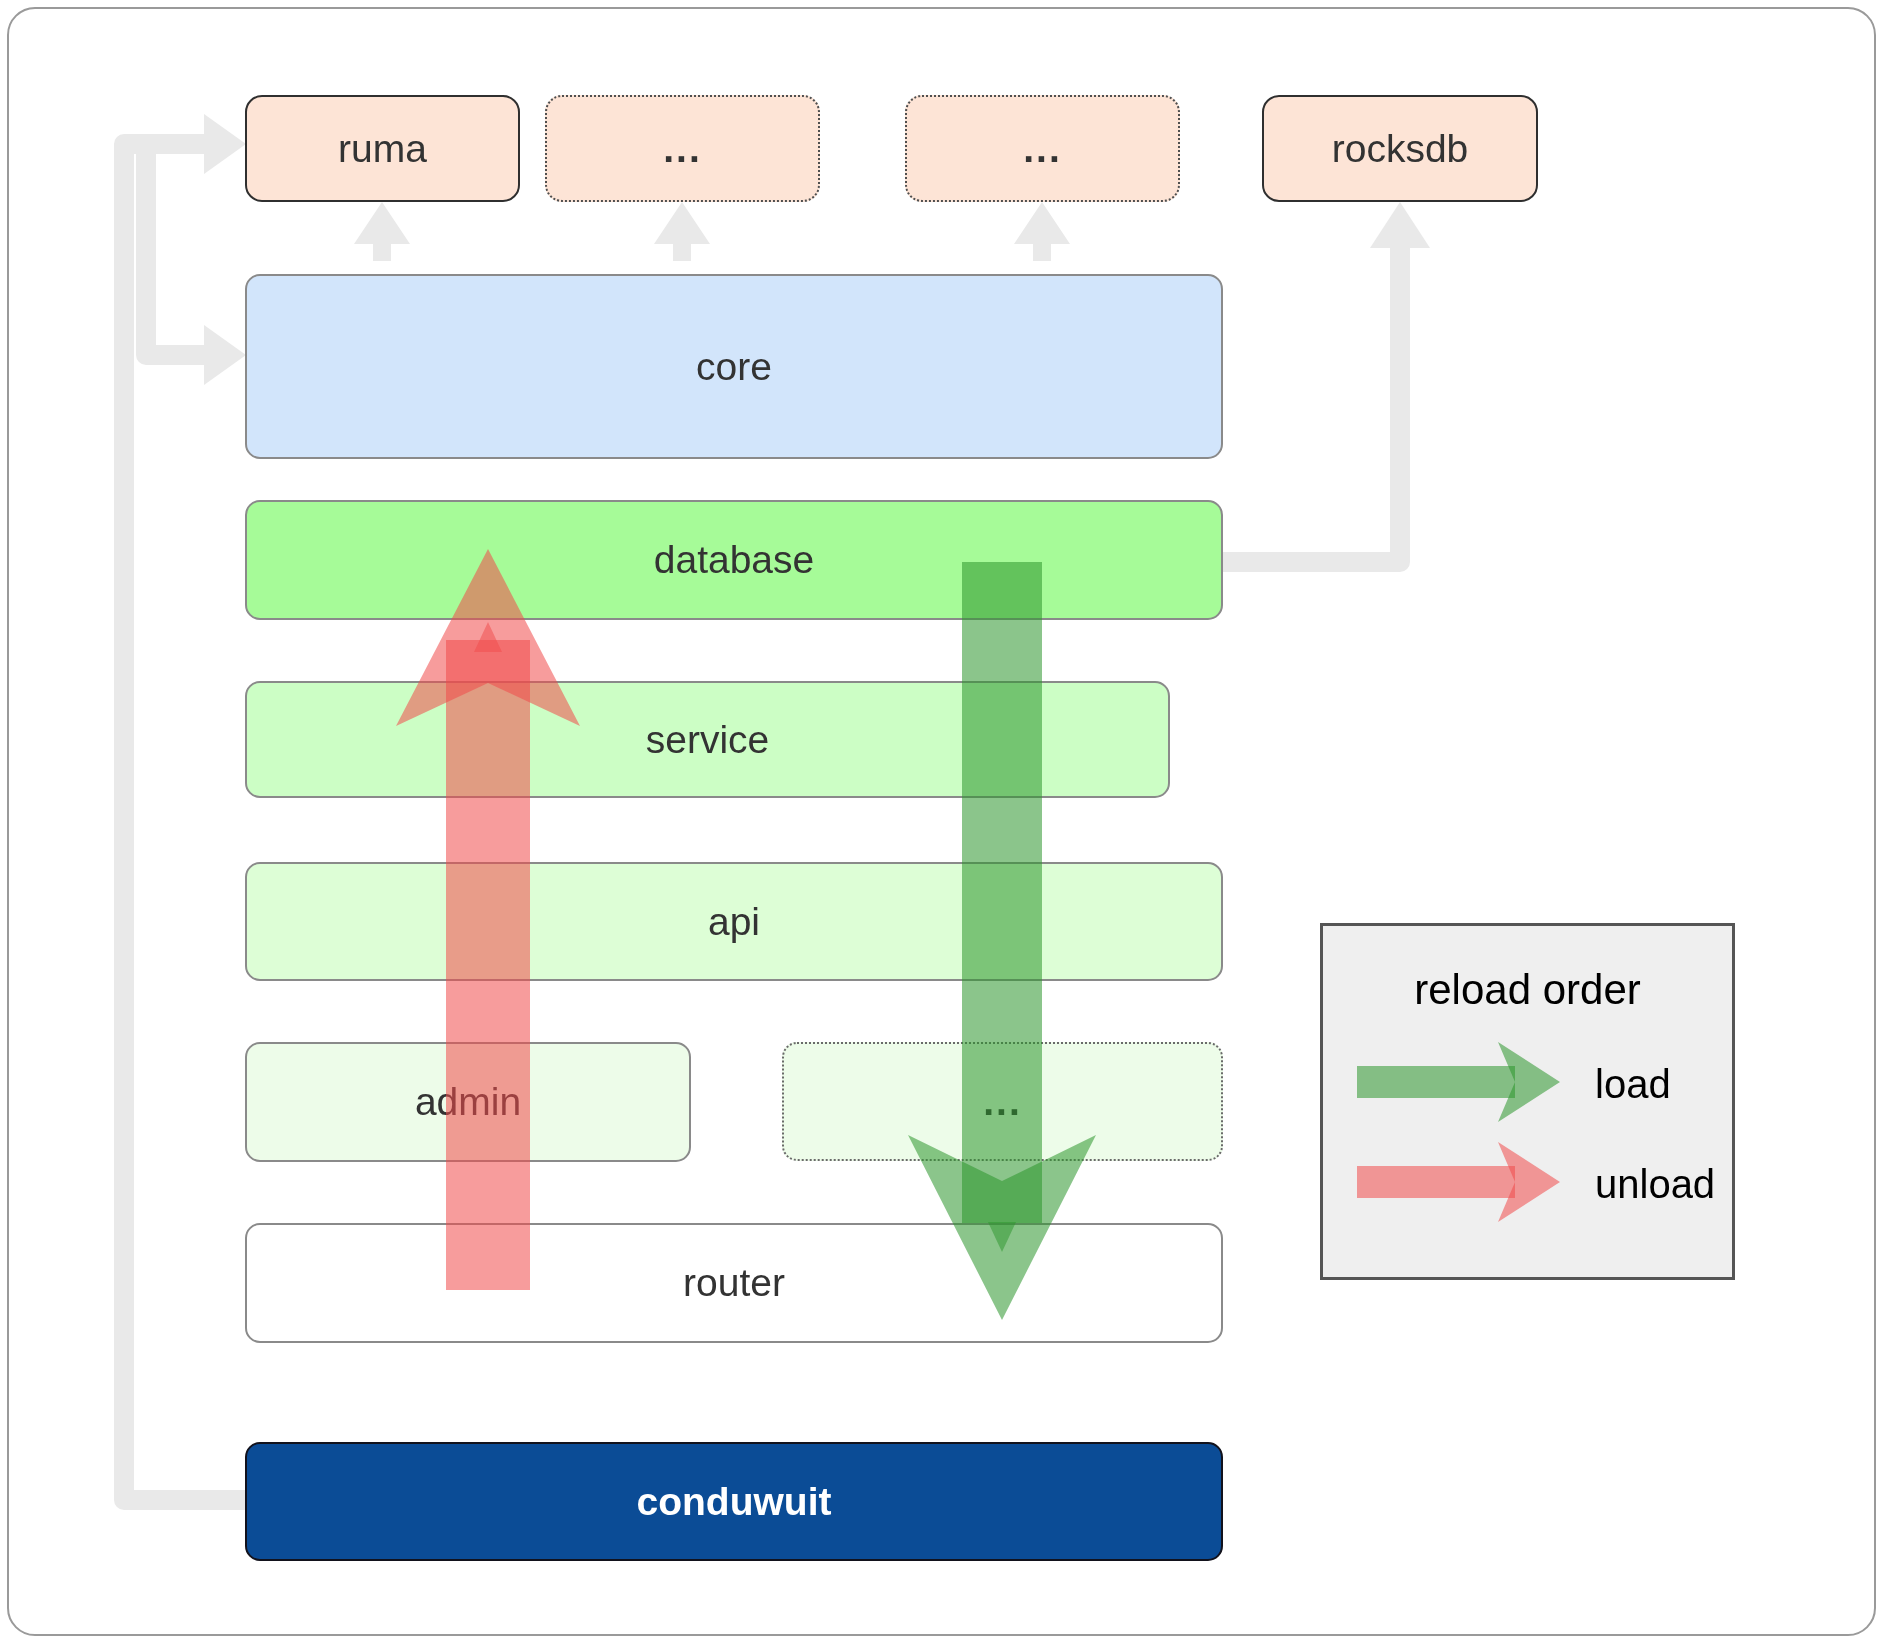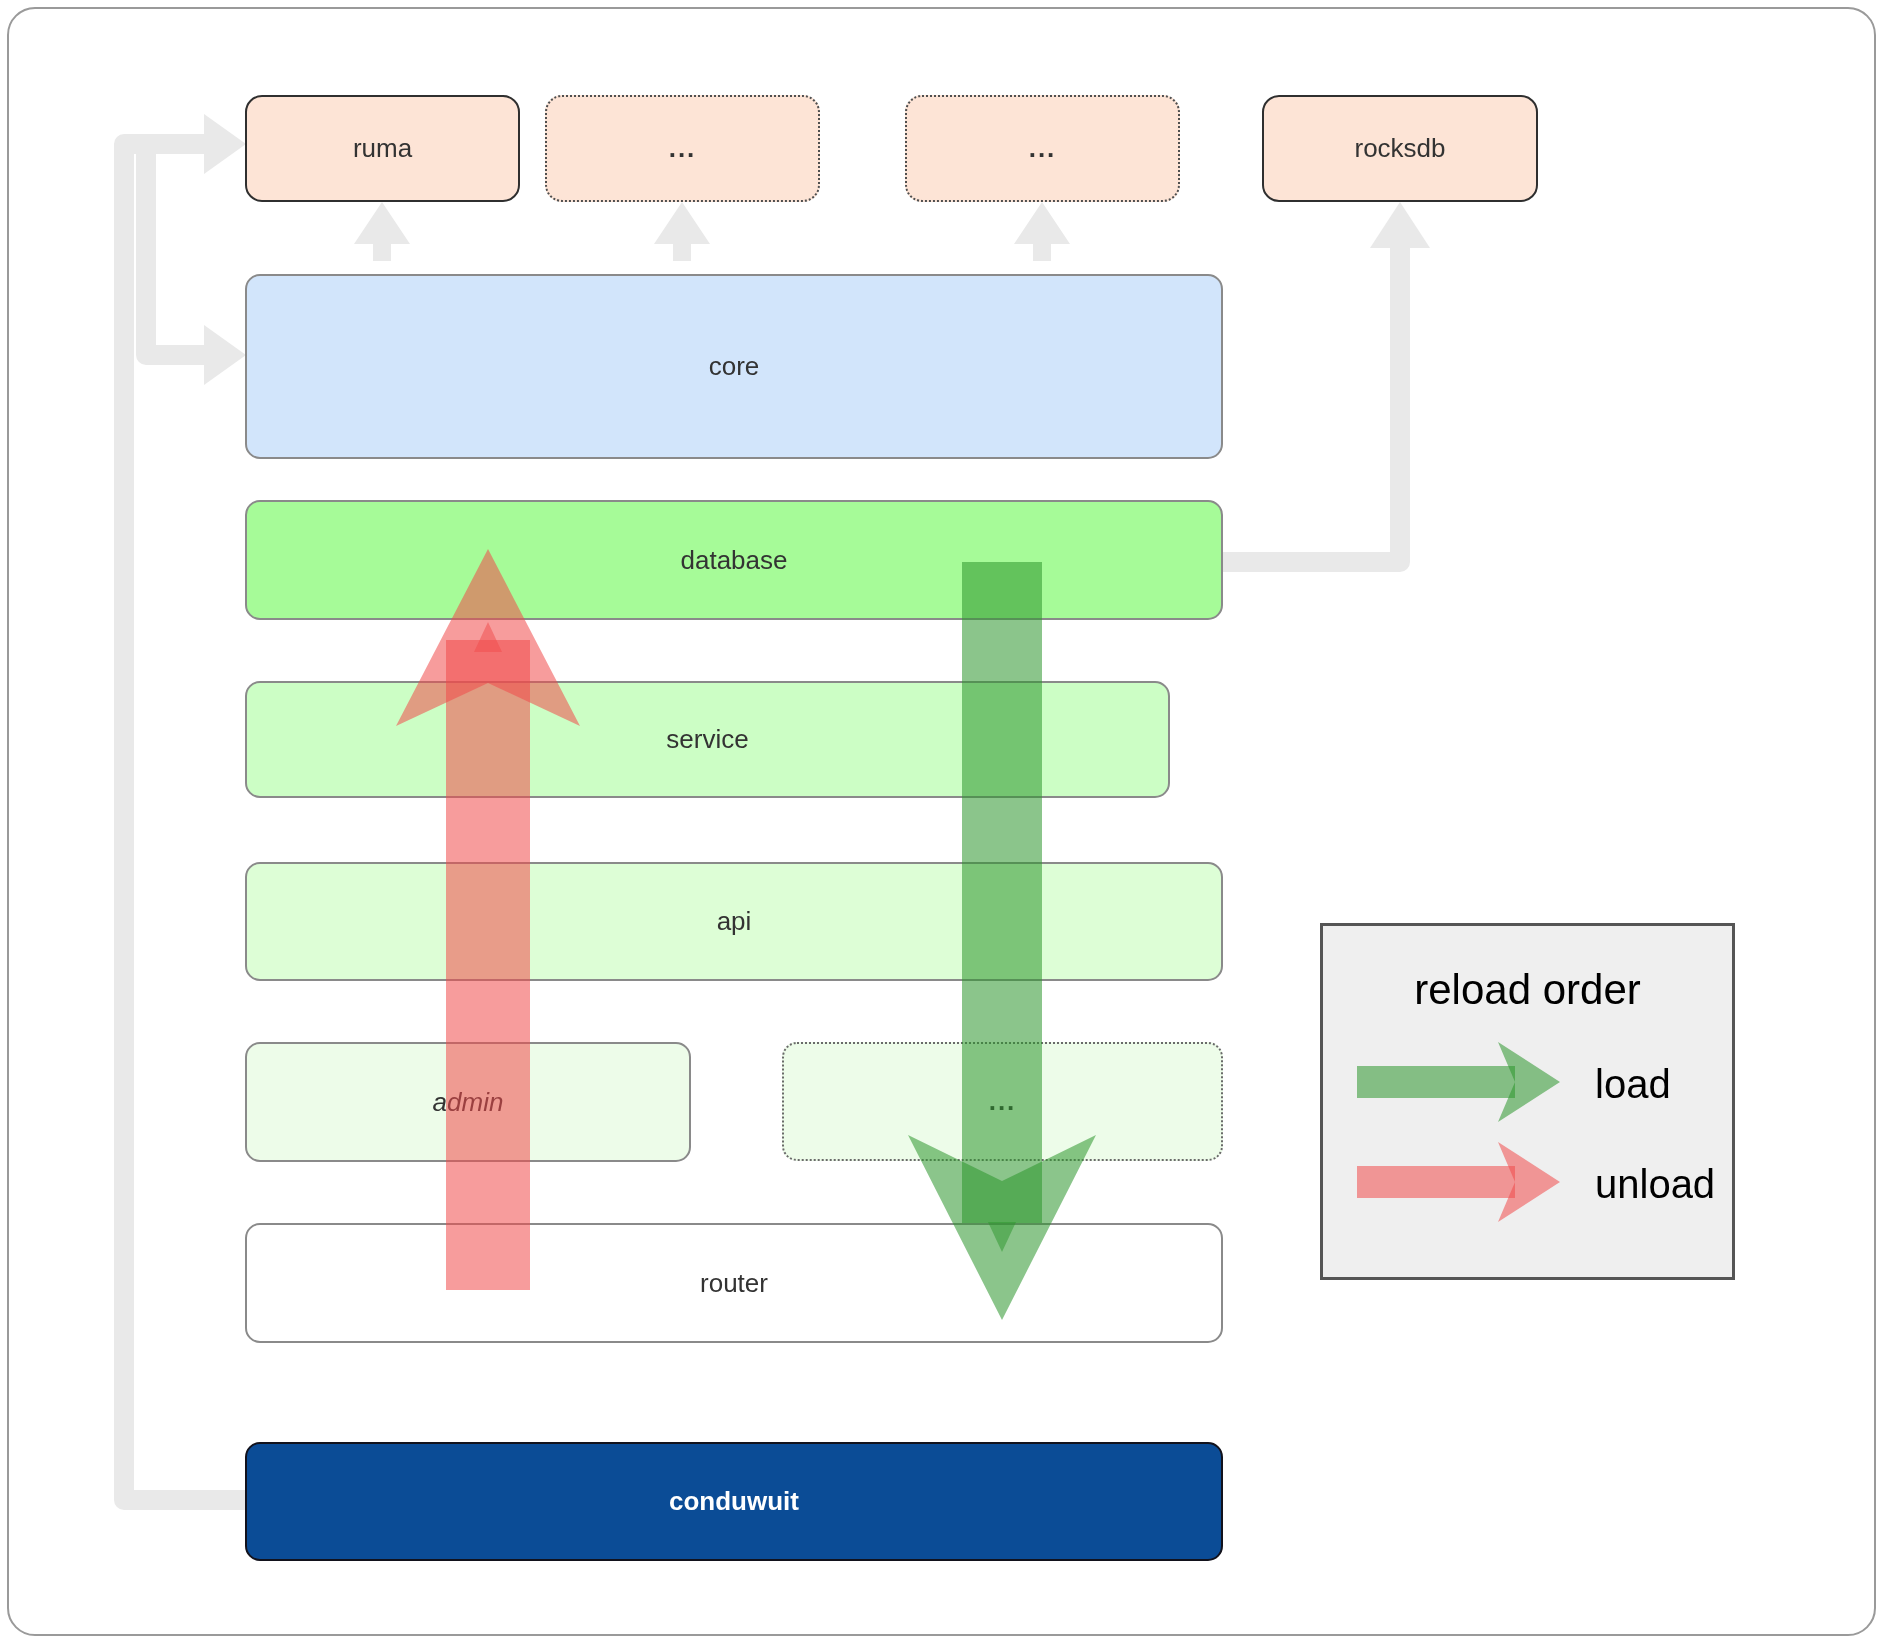--- a/index.html
+++ b/index.html
@@ -13,21 +13,21 @@
   #outer-frame{
     position:absolute;left:7px;top:7px;width:1865px;height:1625px;
     border:2px solid #9a9a9a;border-radius:28px;
   }
   svg.layer{position:absolute;left:0;top:0;}
   .node{
     position:absolute;
     display:flex;align-items:center;justify-content:center;
     box-sizing:border-box;
     border-radius:15px;
-    font-size:26px;color:var(--c-label);
+    font-size:39px;color:var(--c-label);
   }
   .node.solid-dark{border:2.5px solid #2f2f2f;border-radius:17px;}
   .node.dotted{border:2.5px dotted #4f4f4f;border-radius:17px;}
   .node.wide{border:2px solid #8a8a8a;}
   .node.dotted-wide{border:2px dotted #6a6a6a;}
   .peach{background:var(--c-peach);}
   .blue{background:var(--c-blue);margin-top:12px;}
   .green1{background:var(--c-green1);}
   .green2{background:var(--c-green2);}
   .green3{background:var(--c-green3);}
@@ -103,21 +103,21 @@
   </div>
 
   <div class="node wide green2" style="left:245px;top:681px;width:925px;height:117px;">
     <span class="lbl">service</span>
   </div>
 
   <div class="node wide green3" style="left:245px;top:862px;width:978px;height:119px;">
     <span class="lbl">api</span>
   </div>
 
-  <div class="node wide green4" style="left:245px;top:1042px;width:446px;height:120px;font-style:italic;">
+  <div class="node wide green4" style="left:245px;top:1042px;width:446px;height:120px;">
     <span class="lbl">admin</span>
   </div>
   <div class="node dotted-wide green4" style="left:782px;top:1042px;width:441px;height:119px;">
     <span class="lbl dots">...</span>
   </div>
 
   <div class="node navy" style="left:245px;top:1442px;width:978px;height:119px;">
     <span class="lbl">conduwuit</span>
   </div>
 

